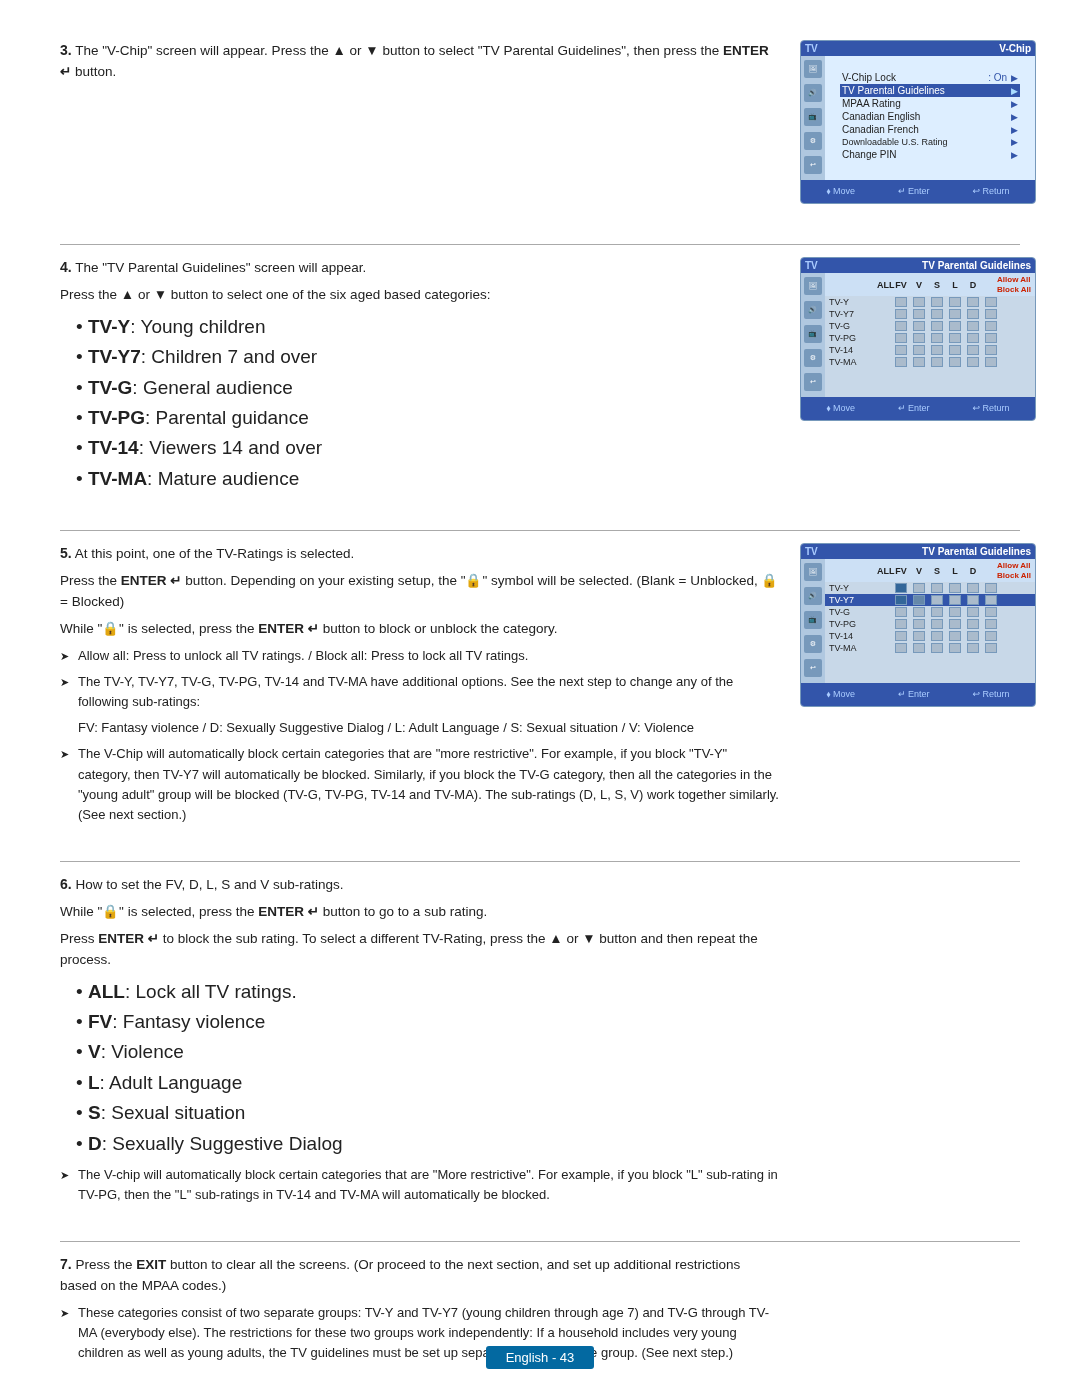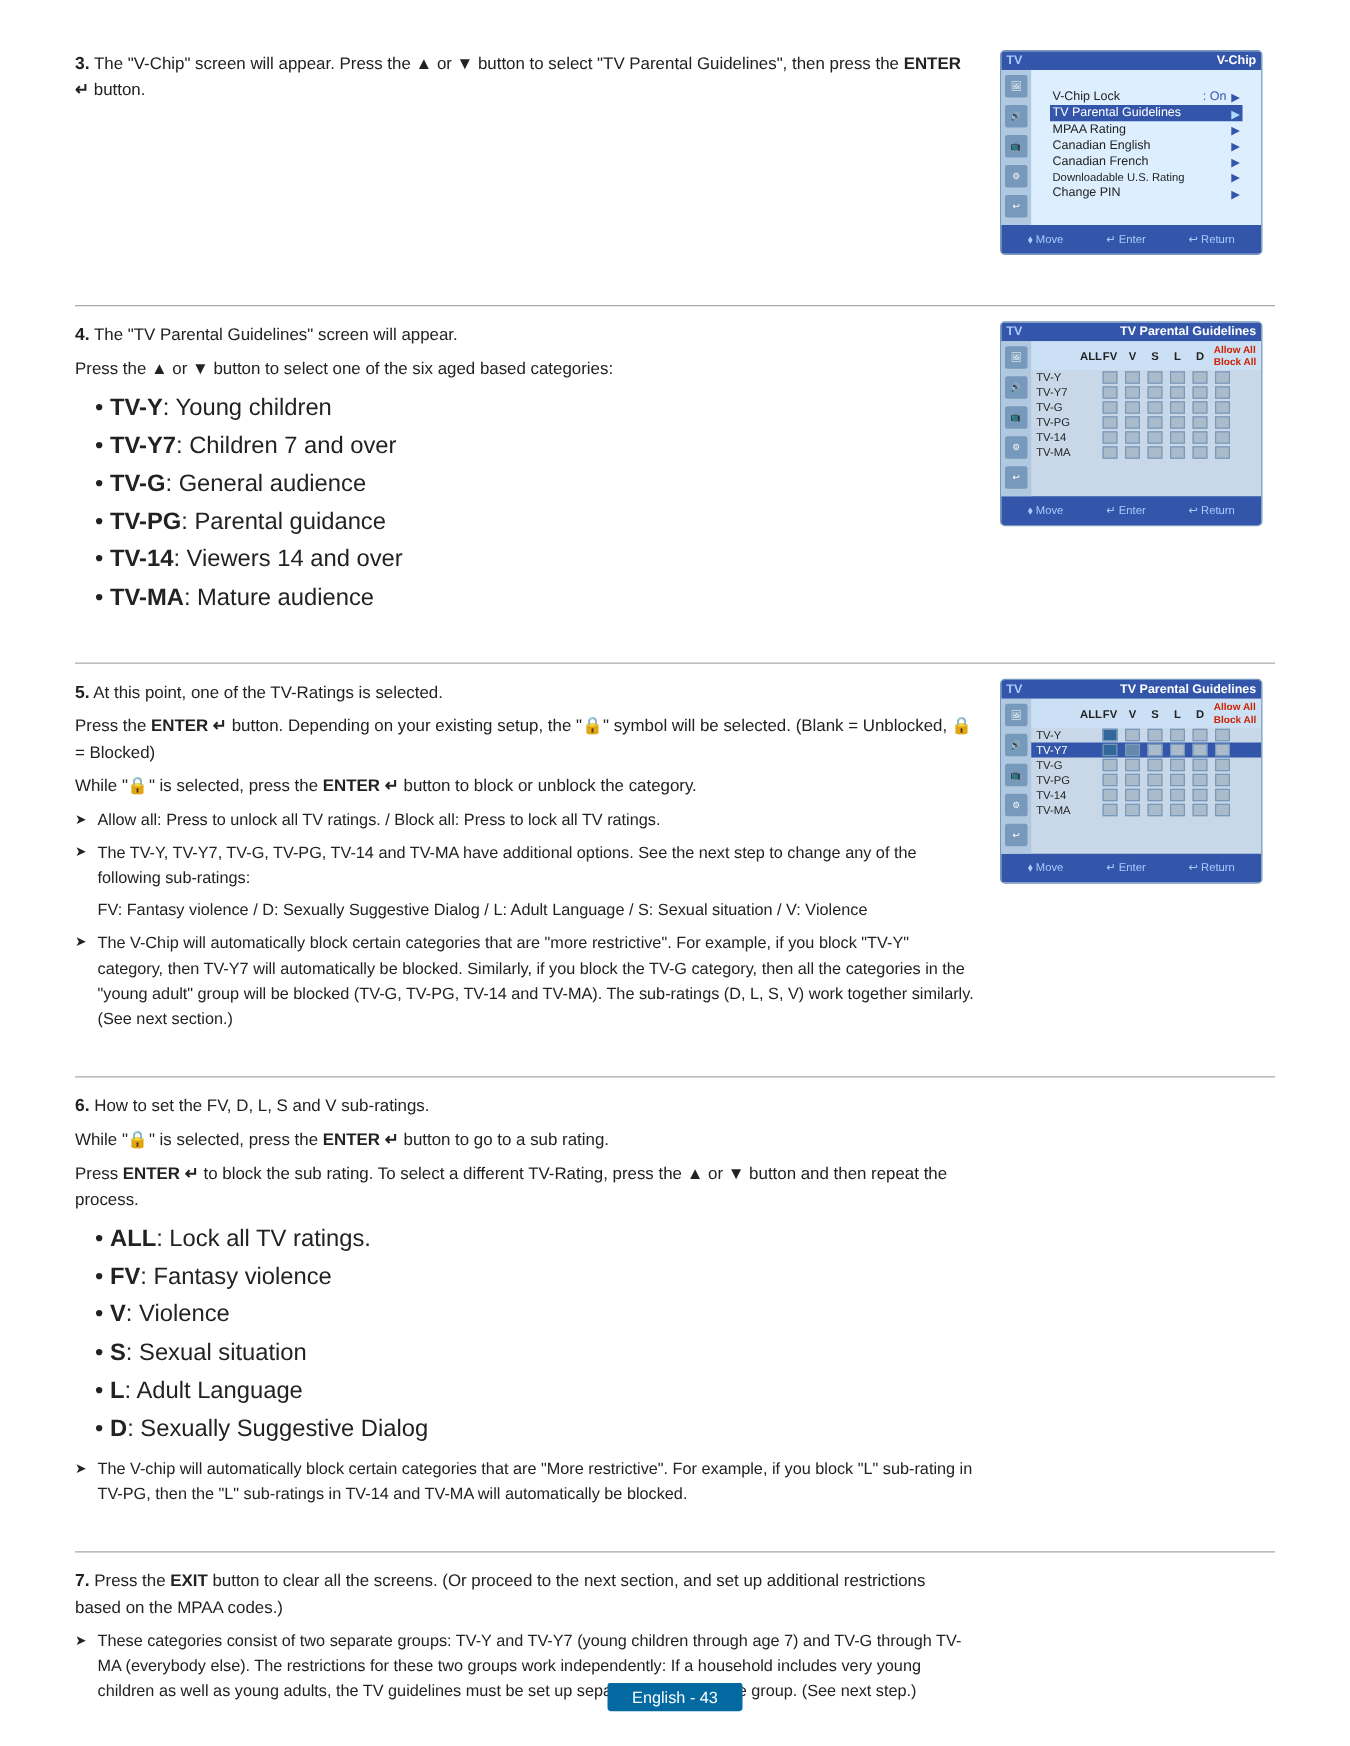--- a/index.html
+++ b/index.html
@@ -81,21 +81,21 @@
     }
 
     hr.divider {
       border: none;
       border-top: 1px solid #aaa;
       margin: 12px 0;
     }
 
     
     .tv-panel {
-      width: 210px;
+      width: 236px;
       background: #c8d8e8;
       border: 1px solid #7799bb;
       border-radius: 4px;
       font-size: 10px;
       margin-bottom: 10px;
       overflow: hidden;
     }
 
     .tv-panel-header {
       background: #3355aa;
@@ -612,22 +612,22 @@
         While "🔒" is selected, press the <strong>ENTER ↵</strong> button to go to a sub rating.
       </p>
       <p>
         Press <strong>ENTER ↵</strong> to block the sub rating. To select a different TV-Rating, press the ▲ or ▼ button and then repeat the process.
       </p>
 
       <ul class="bullet-list">
         <li><strong>ALL</strong>: Lock all TV ratings.</li>
         <li><strong>FV</strong>: Fantasy violence</li>
         <li><strong>V</strong>: Violence</li>
+        <li><strong>L</strong>: Adult Language</li>
         <li><strong>S</strong>: Sexual situation</li>
-        <li><strong>L</strong>: Adult Language</li>
         <li><strong>D</strong>: Sexually Suggestive Dialog</li>
       </ul>
 
       <div class="note-block">
         The V-chip will automatically block certain categories that are "More restrictive". For example, if you block "L" sub-rating in TV-PG, then the "L" sub-ratings in TV-14 and TV-MA will automatically be blocked.
       </div>
     </div>
     <div class="section-image">
       
     </div>

